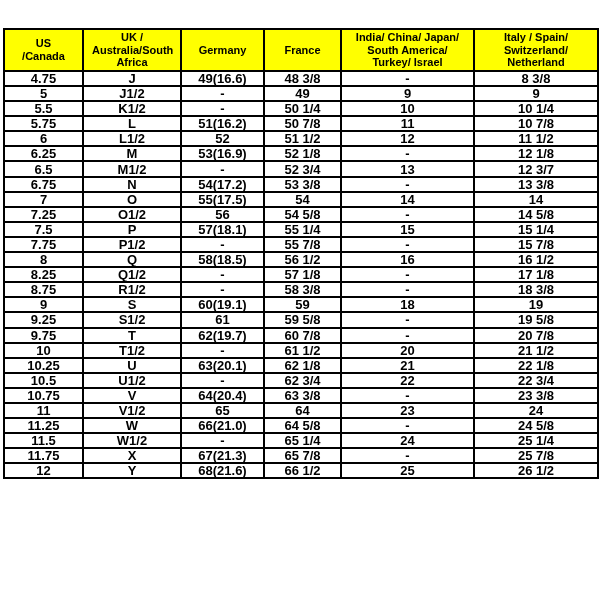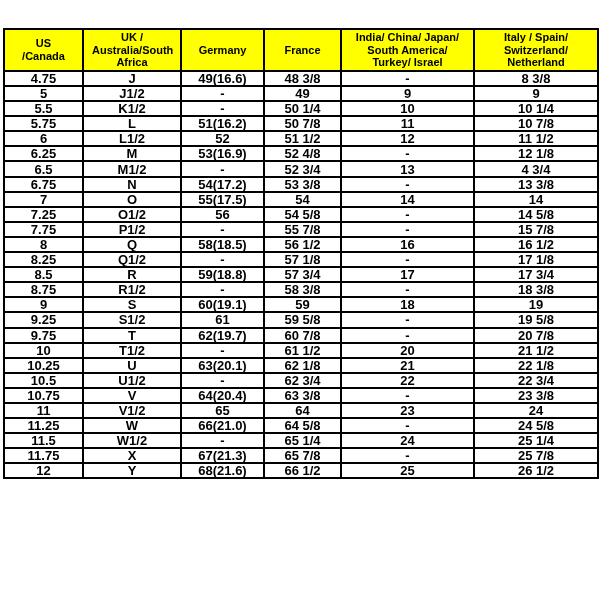--- a/index.html
+++ b/index.html
@@ -118,31 +118,31 @@
             <td>L1/2</td>
             <td>52</td>
             <td>51 1/2</td>
             <td>12</td>
             <td>11 1/2</td>
           </tr>
           <tr>
             <td>6.25</td>
             <td>M</td>
             <td>53(16.9)</td>
-            <td>52 4/8</td>
+            <td>52 1/8</td>
             <td>-</td>
             <td>12 1/8</td>
           </tr>
           <tr>
             <td>6.5</td>
             <td>M1/2</td>
             <td>-</td>
             <td>52 3/4</td>
             <td>13</td>
-            <td>4 3/4</td>
+            <td>12 3/7</td>
           </tr>
           <tr>
             <td>6.75</td>
             <td>N</td>
             <td>54(17.2)</td>
             <td>53 3/8</td>
             <td>-</td>
             <td>13 3/8</td>
           </tr>
           <tr>
@@ -155,20 +155,28 @@
           </tr>
           <tr>
             <td>7.25</td>
             <td>O1/2</td>
             <td>56</td>
             <td>54 5/8</td>
             <td>-</td>
             <td>14 5/8</td>
           </tr>
           <tr>
+            <td>7.5</td>
+            <td>P</td>
+            <td>57(18.1)</td>
+            <td>55 1/4</td>
+            <td>15</td>
+            <td>15 1/4</td>
+          </tr>
+          <tr>
             <td>7.75</td>
             <td>P1/2</td>
             <td>-</td>
             <td>55 7/8</td>
             <td>-</td>
             <td>15 7/8</td>
           </tr>
           <tr>
             <td>8</td>
             <td>Q</td>
@@ -179,28 +187,20 @@
           </tr>
           <tr>
             <td>8.25</td>
             <td>Q1/2</td>
             <td>-</td>
             <td>57 1/8</td>
             <td>-</td>
             <td>17 1/8</td>
           </tr>
           <tr>
-            <td>8.5</td>
-            <td>R</td>
-            <td>59(18.8)</td>
-            <td>57 3/4</td>
-            <td>17</td>
-            <td>17 3/4</td>
-          </tr>
-          <tr>
             <td>8.75</td>
             <td>R1/2</td>
             <td>-</td>
             <td>58 3/8</td>
             <td>-</td>
             <td>18 3/8</td>
           </tr>
           <tr>
             <td>9</td>
             <td>S</td>

